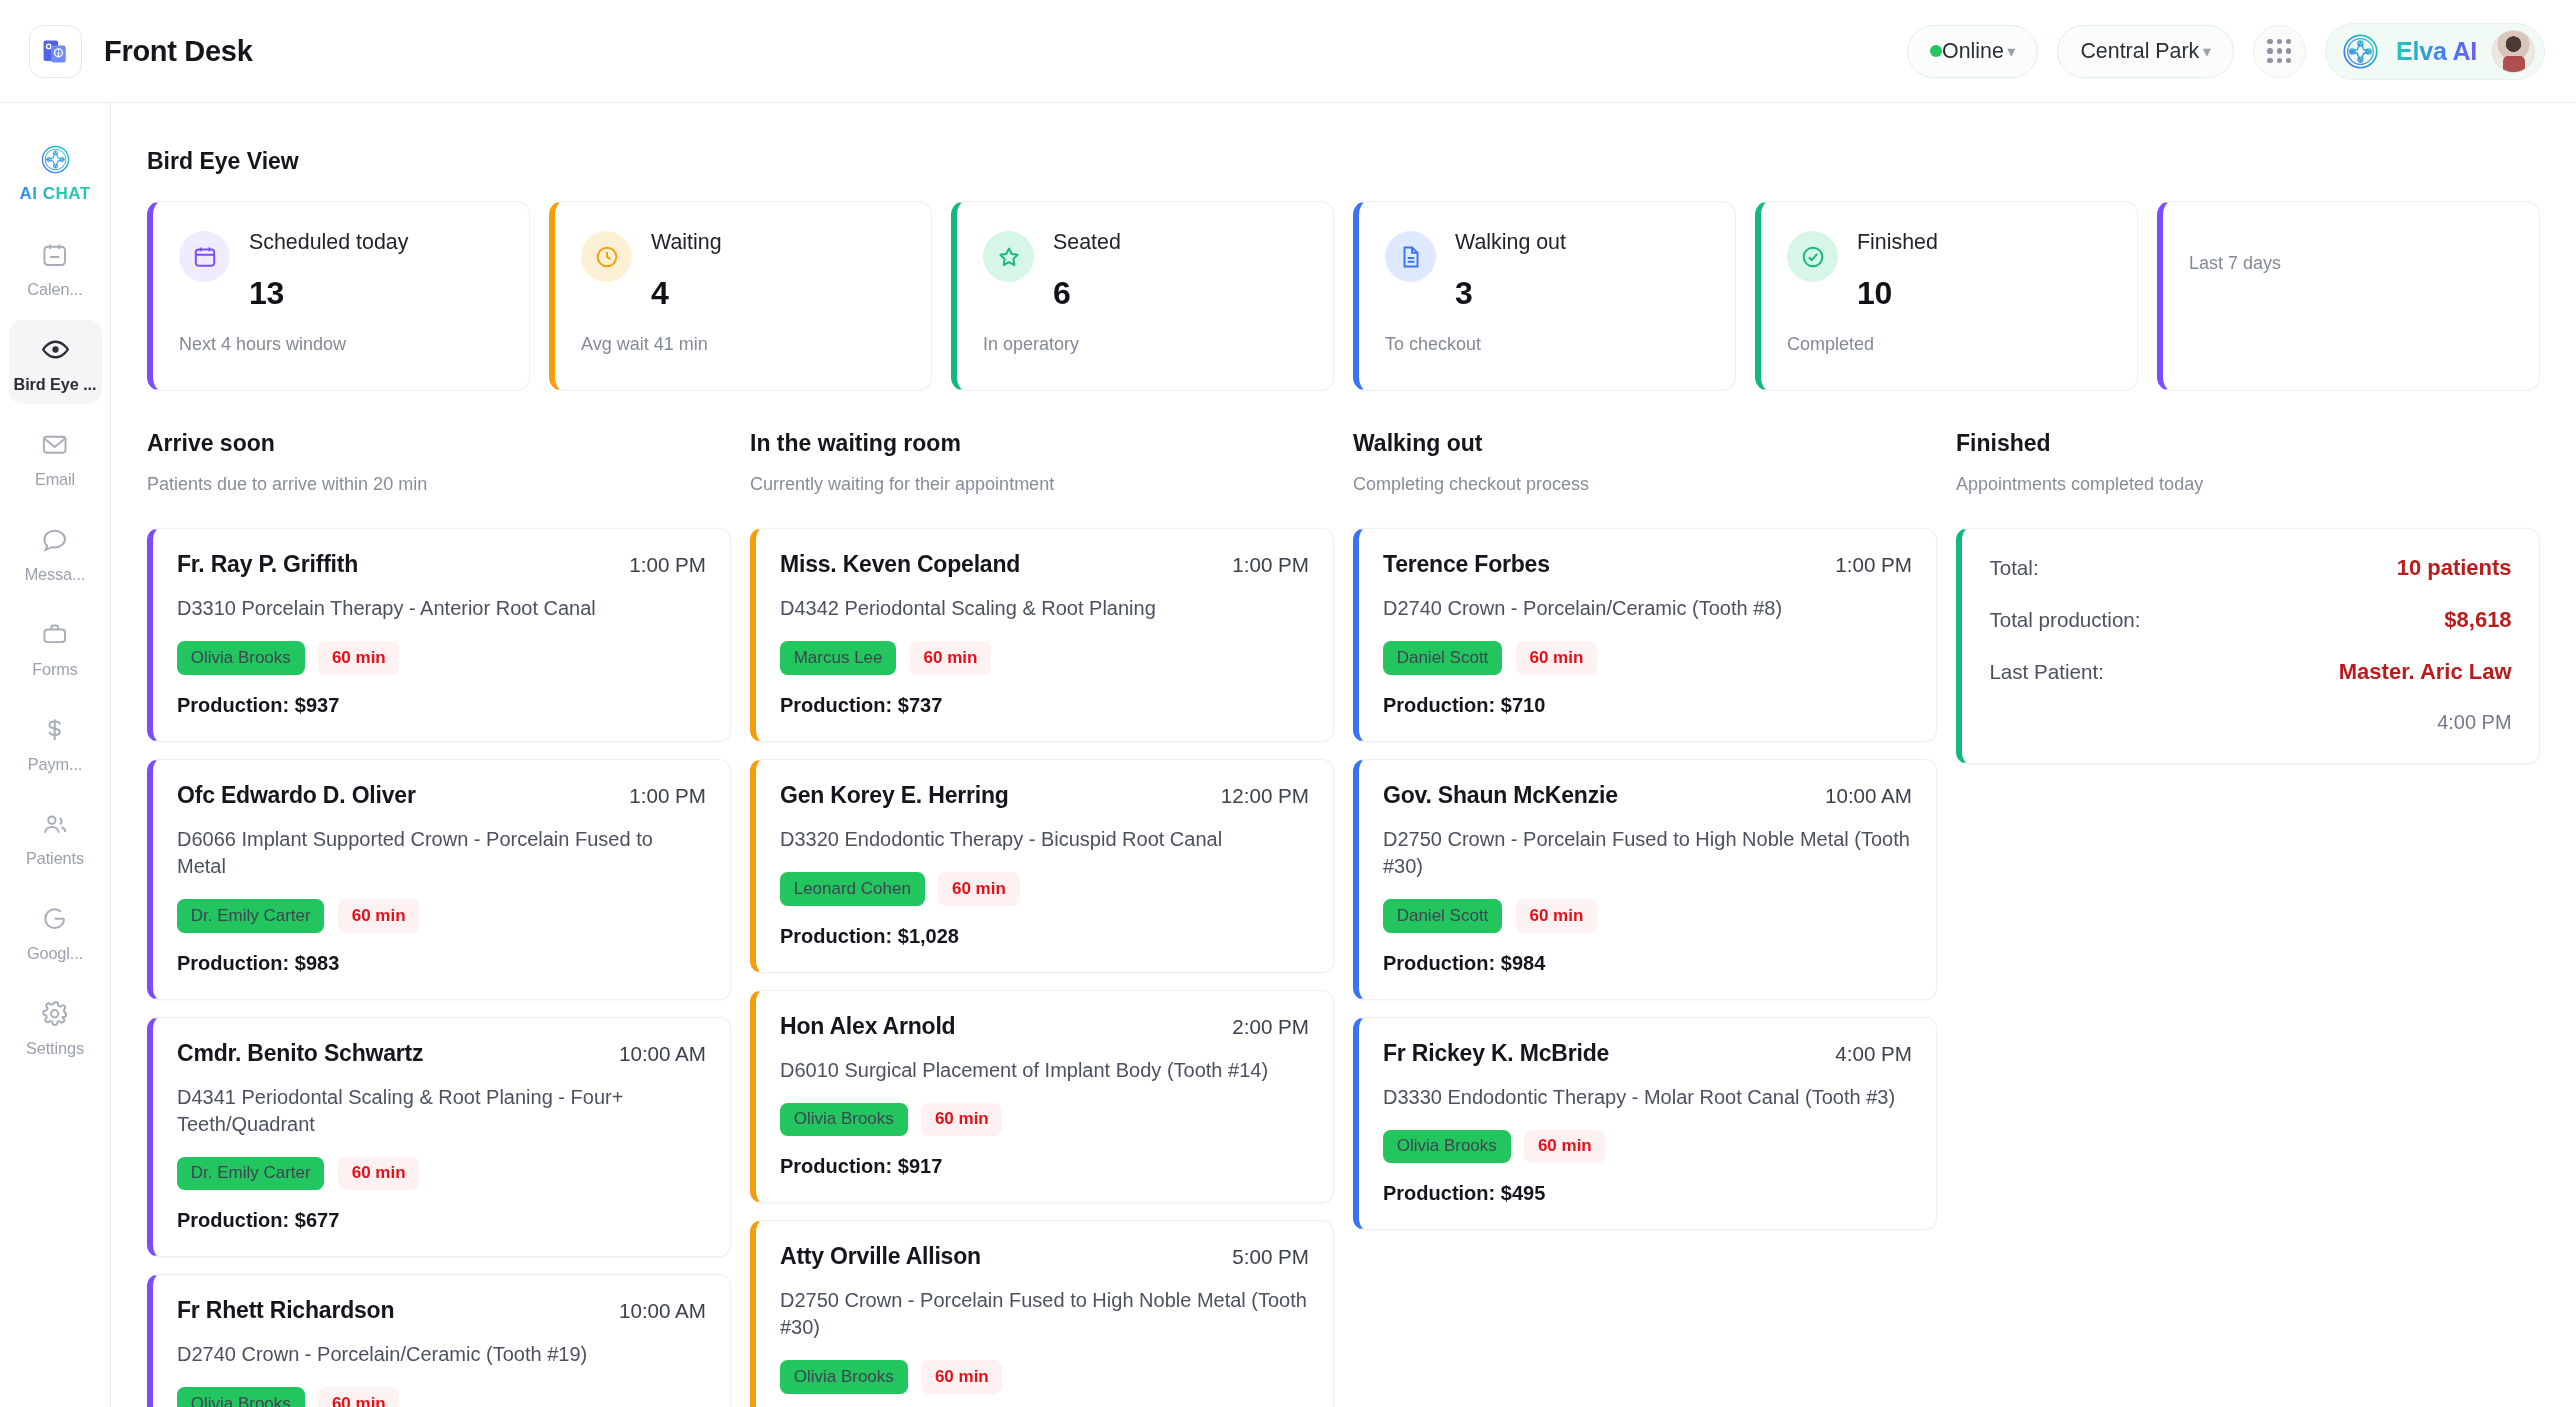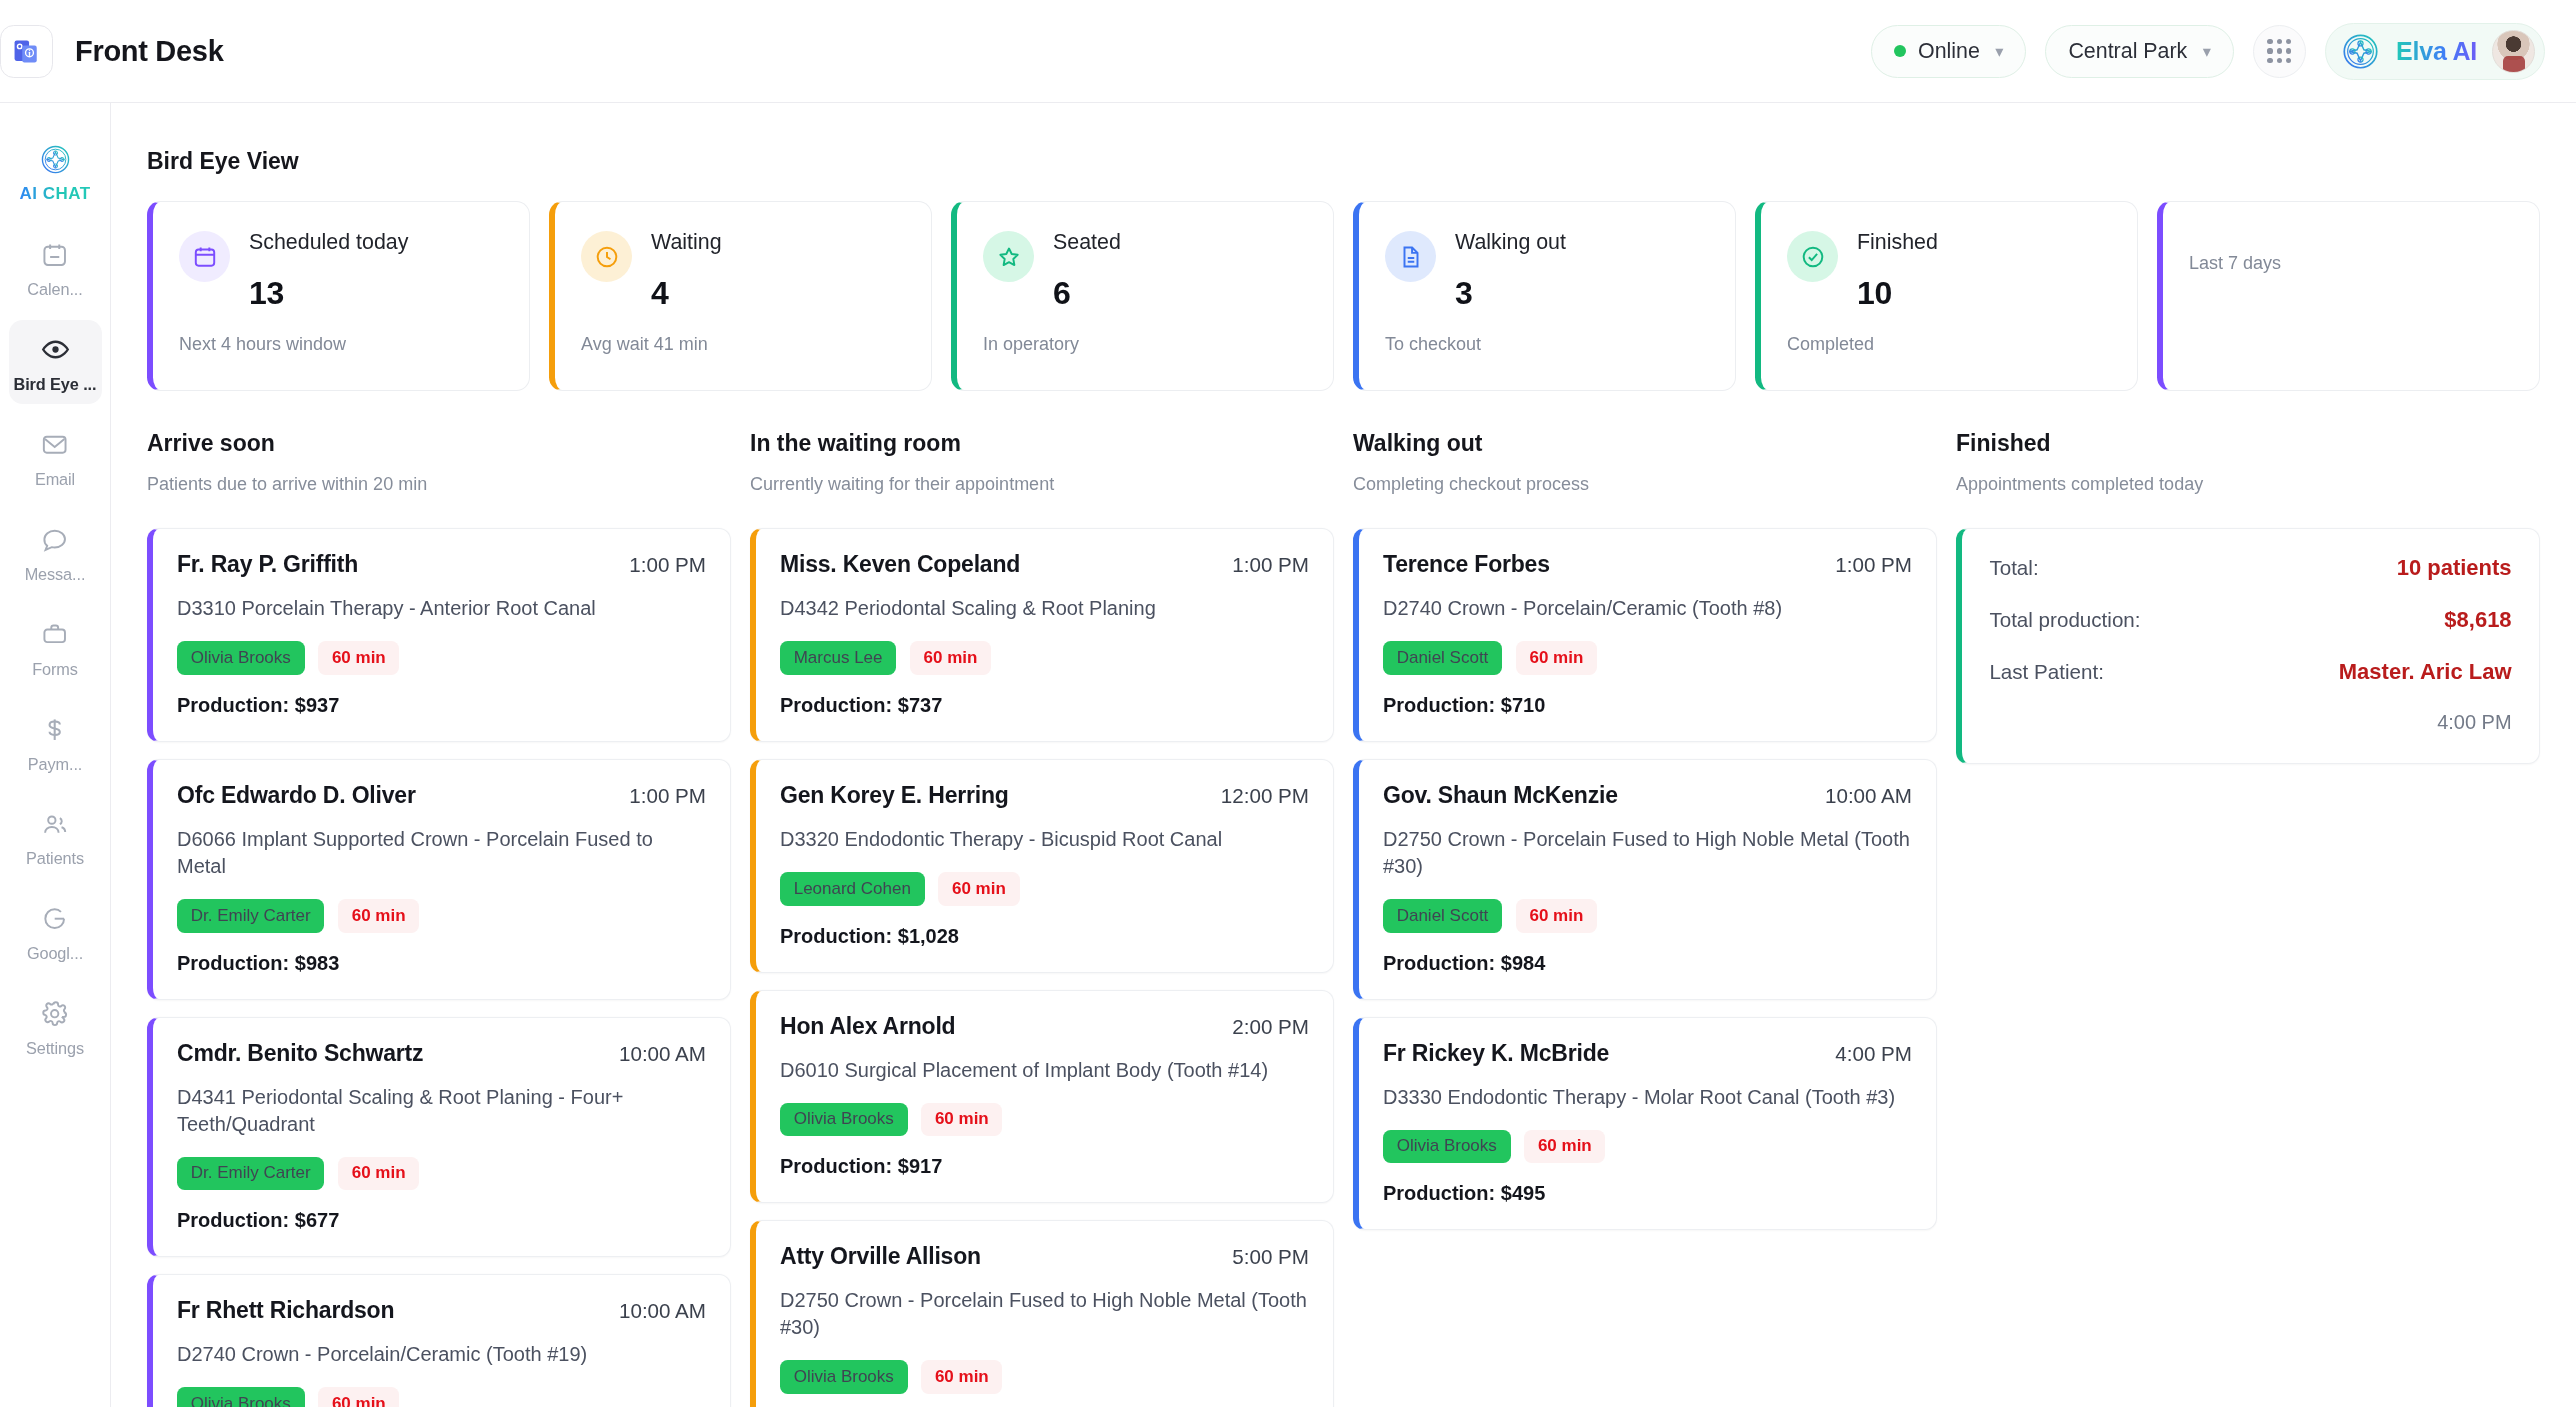--- a/index.html
+++ b/index.html
@@ -12,32 +12,32 @@
   }
 
   
   .topbar {
     position: absolute; top: 0; left: 0;
     width: 2576px; height: 103px;
     background: #ffffff;
     border-bottom: 0.9px solid #ececf0;
     display: flex; align-items: center;
   }
-  .brand-wrap { display: flex; align-items: center; gap: 22px; }
+  .brand-wrap { display: flex; align-items: center; gap: 22px; margin-left: 29px; }
   .app-logo {
     width: 53px; height: 53px; border-radius: 13.7px;
     border: 0.9px solid #e7e7ec; background: #fff;
     display: flex; align-items: center; justify-content: center;
   }
   .app-title { font-size: 29px; font-weight: 600; color: #15161c; letter-spacing: -0.3px; }
 
   .top-right { margin-left: auto; margin-right: 31px; display: flex; align-items: center; gap: 19px; }
   .pill {
     height: 53px; border-radius: 27.4px; border: 0.9px solid #dff0e6;
-    background: #fbfdfc; display: flex; align-items: center; gap: 12px;
+    background: #fbfdfc; display: flex; align-items: center; gap: 0;
     padding: 0 22px; font-size: 21.4px; color: #2c2f38; cursor: pointer;
   }
   .pill .dot { width: 12px; height: 12px; border-radius: 50%; background: #22c55e; }
   .chev { font-size: 16.3px; color: #9aa0ac; margin-left: 3.4px; }
   .grid-btn {
     width: 53px; height: 53px; border-radius: 26.6px; border: 0.9px solid #eceef1;
     background: #fbfbfc; display: flex; align-items: center; justify-content: center;
     cursor: pointer;
   }
   .grid-dots { display: grid; grid-template-columns: repeat(3, 5.1px); gap: 4.3px; }

